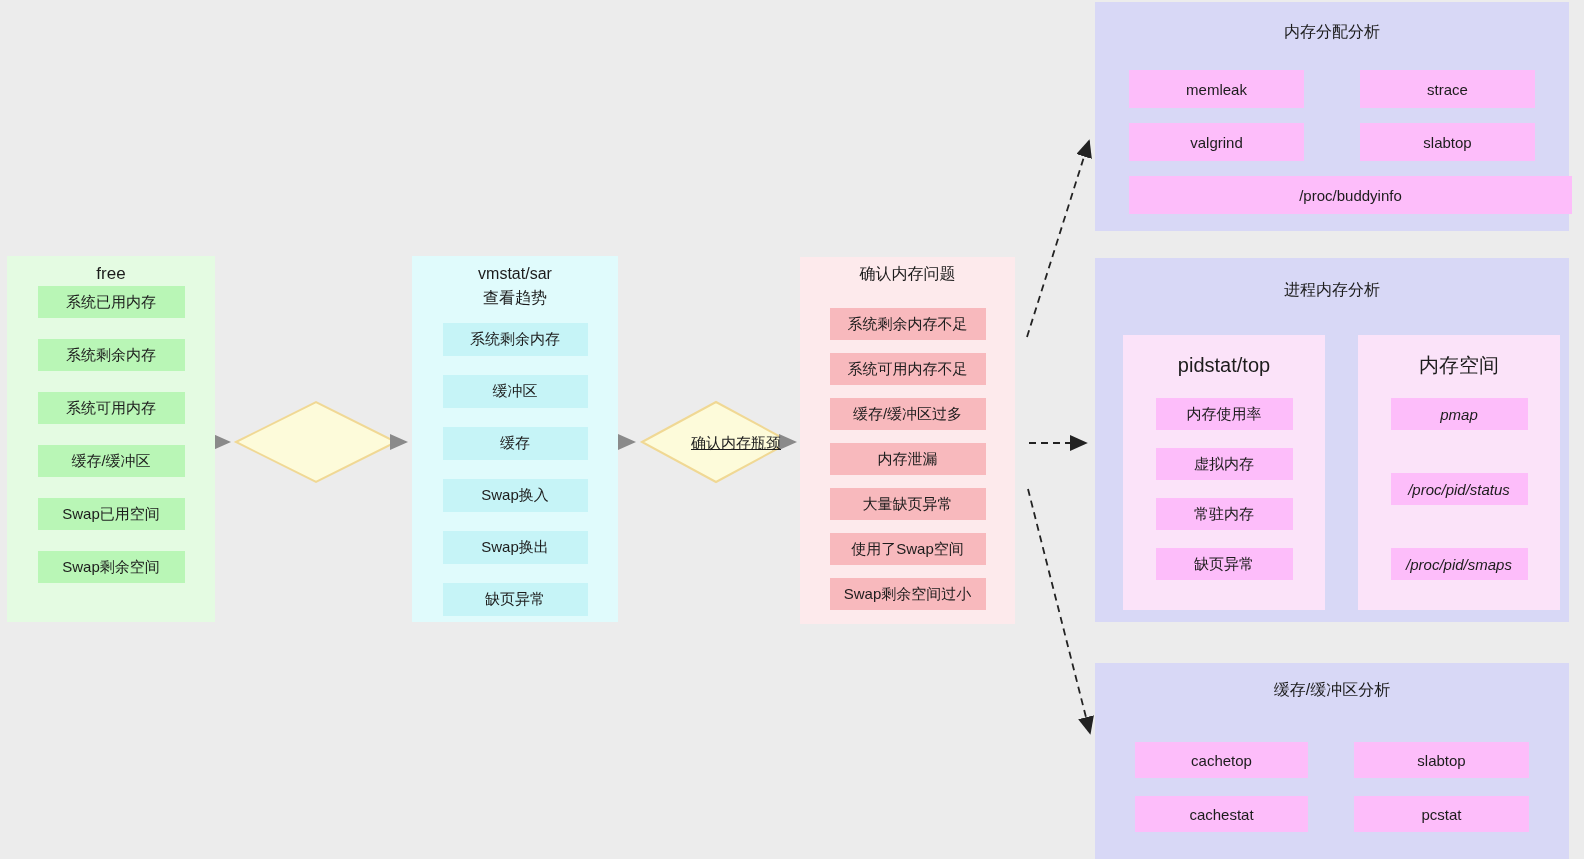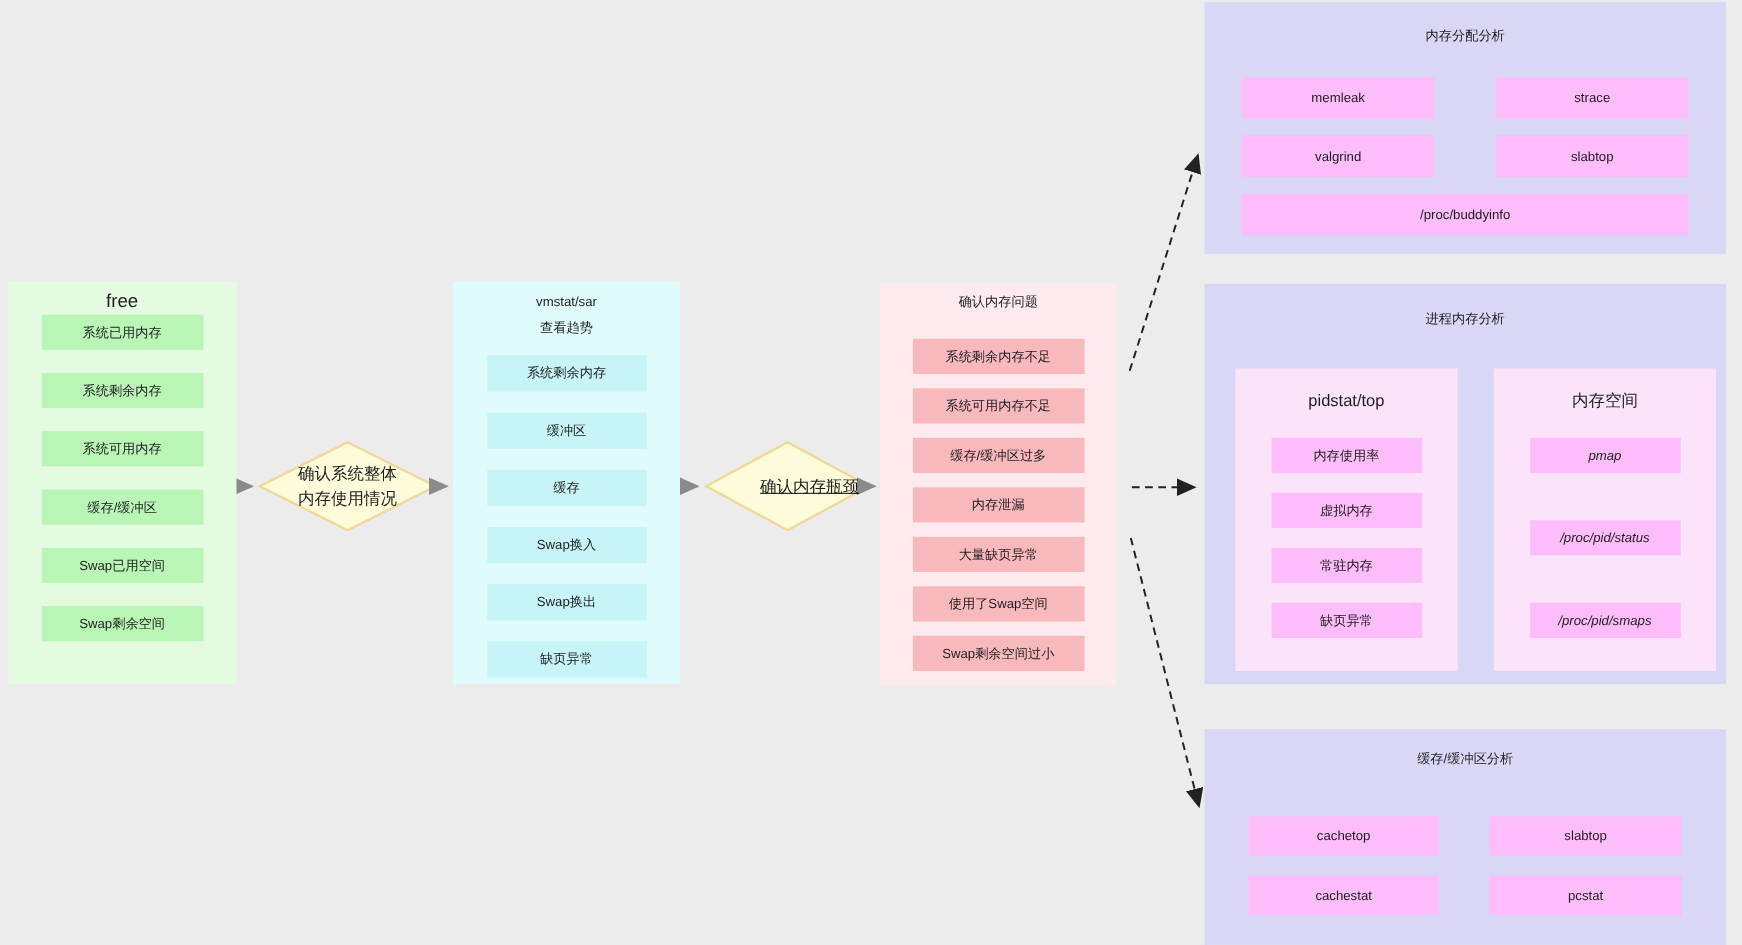--- a/index.html
+++ b/index.html
@@ -13,27 +13,27 @@
     background:#ececec;
     overflow:hidden;
     color:#1c1c1c;
   }
   .arrows{position:absolute;left:0;top:0;pointer-events:none;}
 
   .box{
     position:absolute;box-sizing:border-box;
     display:flex;flex-direction:column;align-items:center;
   }
-  .box-title{font-size:12px;line-height:24px;text-align:center;white-space:nowrap;}
+  .box-title{font-size:16px;line-height:24px;text-align:center;white-space:nowrap;}
   .box-title.lg{font-size:17px;}
   .items{display:flex;flex-direction:column;align-items:center;}
   .chip{
     box-sizing:border-box;
     display:flex;align-items:center;justify-content:center;
-    font-size:12px;text-align:right;white-space:nowrap;
+    font-size:15px;text-align:right;white-space:nowrap;
   }
 
   
   #free-box{left:7px;top:256px;width:208px;height:366px;background:#e4fbe2;padding-top:6px;}
   #free-box .items{gap:21px;}
   #free-box .chip{width:147px;height:32px;background:#b9f6b6;}
 
   
   #vmstat-box{left:412px;top:256px;width:206px;height:366px;background:#e0fbfc;padding-top:6px;}
   #vmstat-box .items{margin-top:13px;gap:19px;}
@@ -52,30 +52,30 @@
   #problems-box .items{margin-top:22px;gap:13px;}
   #problems-box .chip{width:156px;height:32px;background:#f8b9bd;}
 
   
   .analysis{background:#d8d8f6;}
   .analysis .chip{background:#fdbdfa;height:38px;}
   .grid{display:grid;}
 
   #alloc-box{left:1095px;top:2px;width:474px;height:229px;padding-top:18px;}
   #alloc-box .grid{margin-top:26px;grid-template-columns:175px 175px;column-gap:56px;row-gap:15px;}
-  #alloc-box .chip.full{grid-column:1 / 3;width:406px;}
+  #alloc-box .chip.full{grid-column:1 / 3;width:443px;}
 
   #process-box{left:1095px;top:258px;width:474px;height:364px;padding-top:20px;}
   #process-box .subs{display:flex;gap:33px;margin-top:33px;align-self:flex-start;margin-left:28px;}
   .sub{
     width:202px;height:275px;background:#fbe3f9;
     box-sizing:border-box;display:flex;flex-direction:column;align-items:center;
     padding-top:18px;
   }
-  .sub-title{font-size:15px;line-height:24px;white-space:nowrap;text-align:right;}
+  .sub-title{font-size:20px;line-height:24px;white-space:nowrap;text-align:right;}
   .sub .items{margin-top:21px;}
   #pidstat-group .items{gap:18px;}
   #memspace-group .items{gap:43px;font-style:italic;}
   .sub .chip{width:137px;height:32px;background:#fdbdfa;}
 
   #cache-box{left:1095px;top:663px;width:474px;height:196px;padding-top:15px;}
   #cache-box .grid{margin-top:40px;grid-template-columns:173px 175px;column-gap:46px;row-gap:18px;}
   #cache-box .chip{height:36px;}
 </style>
 </head>
@@ -111,24 +111,20 @@
     <div class="items">
       <div class="chip">系统已用内存</div>
       <div class="chip">系统剩余内存</div>
       <div class="chip">系统可用内存</div>
       <div class="chip">缓存/缓冲区</div>
       <div class="chip">Swap已用空间</div>
       <div class="chip">Swap剩余空间</div>
     </div>
   </div>
 
-  <div class="diamond-label" id="d1-label">
-    <div>确认系统整体</div>
-    <div>内存使用情况</div>
-  </div>
 
   <div class="box" id="vmstat-box">
     <div class="box-title">vmstat/sar</div>
     <div class="box-title">查看趋势</div>
     <div class="items">
       <div class="chip">系统剩余内存</div>
       <div class="chip">缓冲区</div>
       <div class="chip">缓存</div>
       <div class="chip">Swap换入</div>
       <div class="chip">Swap换出</div>

